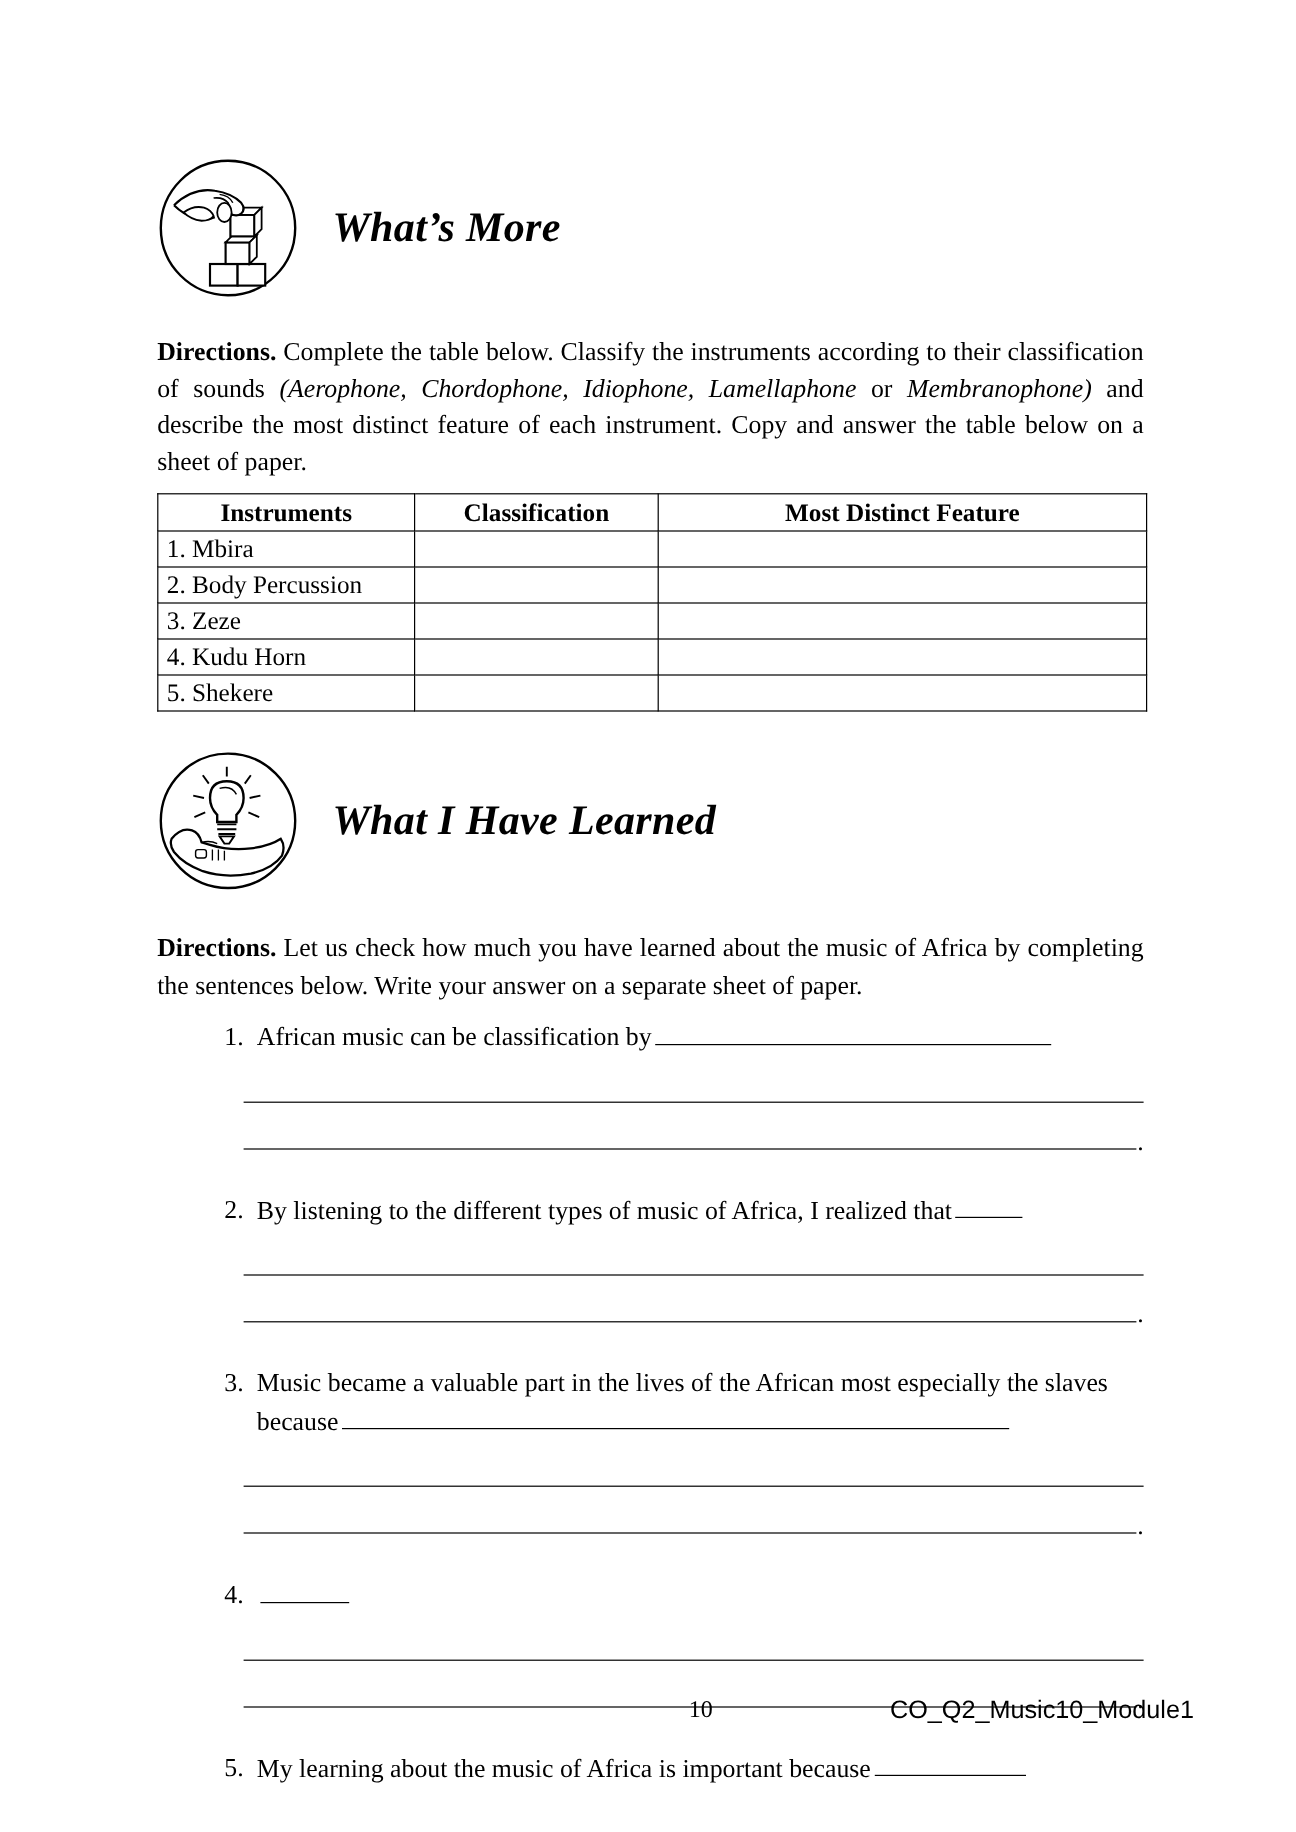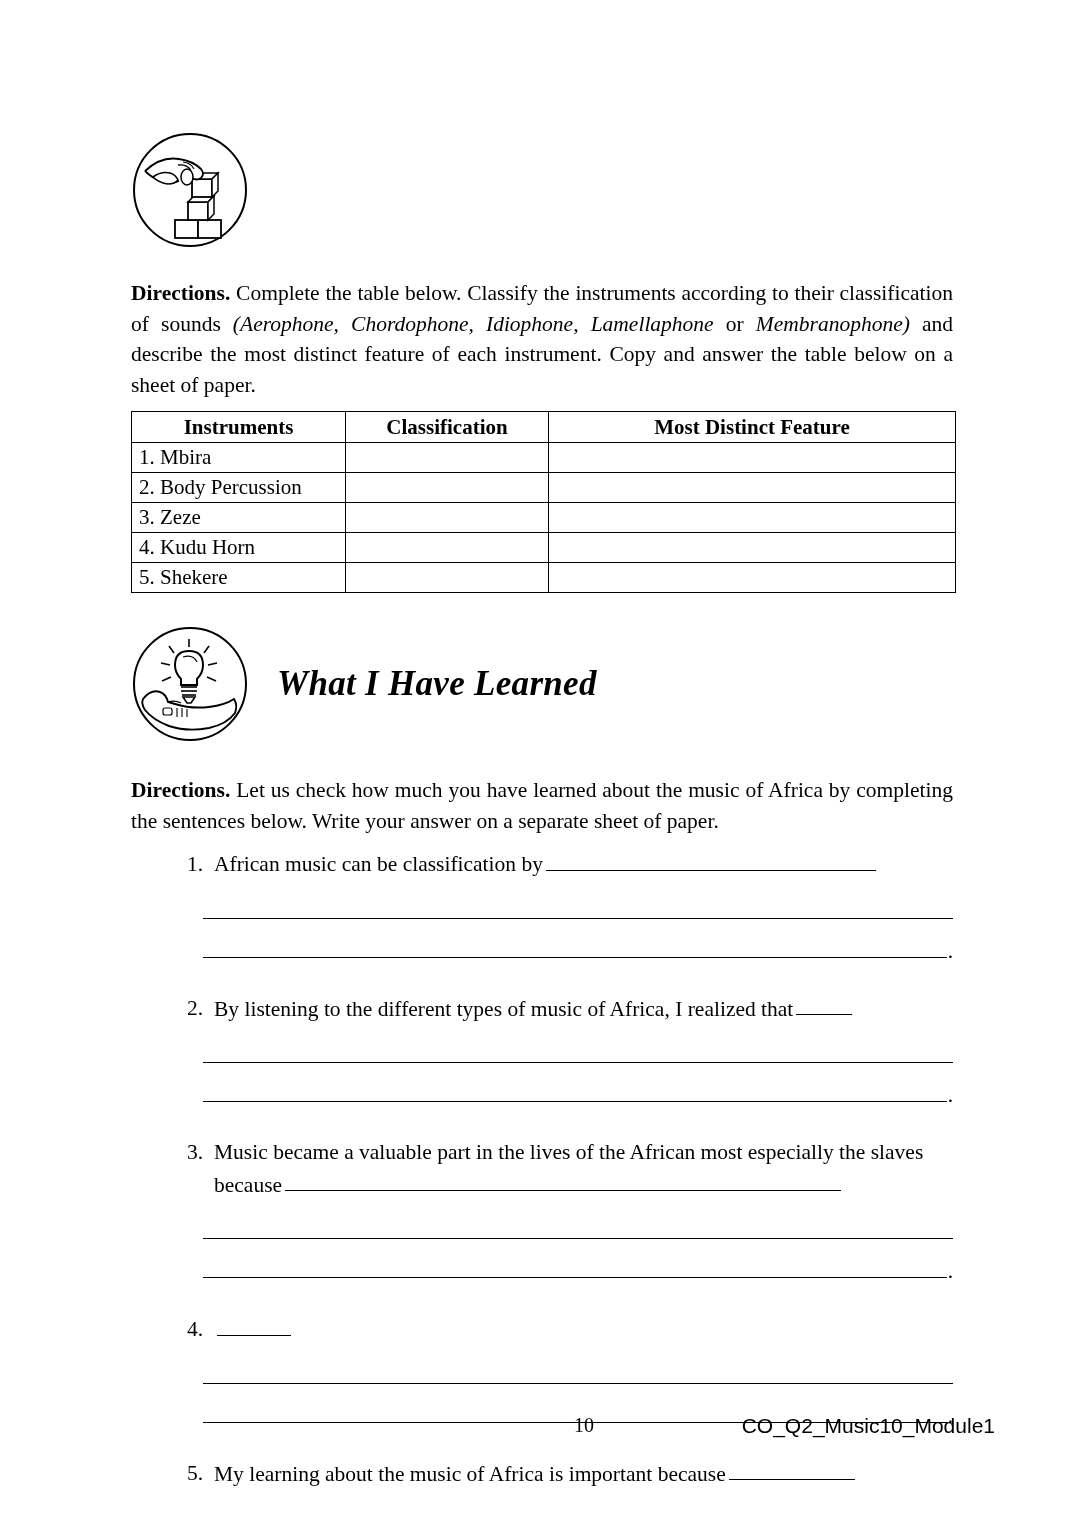--- a/index.html
+++ b/index.html
@@ -178,20 +178,21 @@
         <path d="M81 48 L87 42 L87 60 L81 66 Z" fill="#fff" stroke="#000" stroke-width="1.5"></path>
 
         <path d="M14 40 Q30 25 48 28 Q62 30 70 38 Q74 43 70 47 Q66 50 61 47" fill="#fff" stroke="#000" stroke-width="1.8"></path>
         <path d="M14 40 Q22 48 31 50 Q41 53 48 50" fill="#fff" stroke="#000" stroke-width="1.8"></path>
         <path d="M22 46 Q30 40 39 42 Q45 44 47 49 Q44 53 37 53 Q28 52 22 46 Z" fill="#fff" stroke="#000" stroke-width="1.6"></path>
         <path d="M47 34 Q55 33 59 38 Q62 43 58 48" fill="none" stroke="#000" stroke-width="1.4"></path>
         <path d="M52 31 Q60 32 63 38" fill="none" stroke="#000" stroke-width="1.2"></path>
         <ellipse cx="56" cy="46" rx="6" ry="8" fill="#fff" stroke="#000" stroke-width="1.5"></ellipse>
       </svg>
     </div>
+    <div class="section-title">What’s More</div>
   </div>
 
   <div class="directions" style="top:278px;">
     <b>Directions.</b><span> Complete the table below. Classify the instruments according to their classification of sounds </span><i>(Aerophone, Chordophone, Idiophone, Lamellaphone</i><span> or </span><i>Membranophone)</i><span> and describe the most distinct feature of each instrument. Copy and answer the table below on a sheet of paper.</span>
   </div>
 
   <table class="tbl">
     <colgroup>
       <col class="col-instr">
         <col class="col-class">

